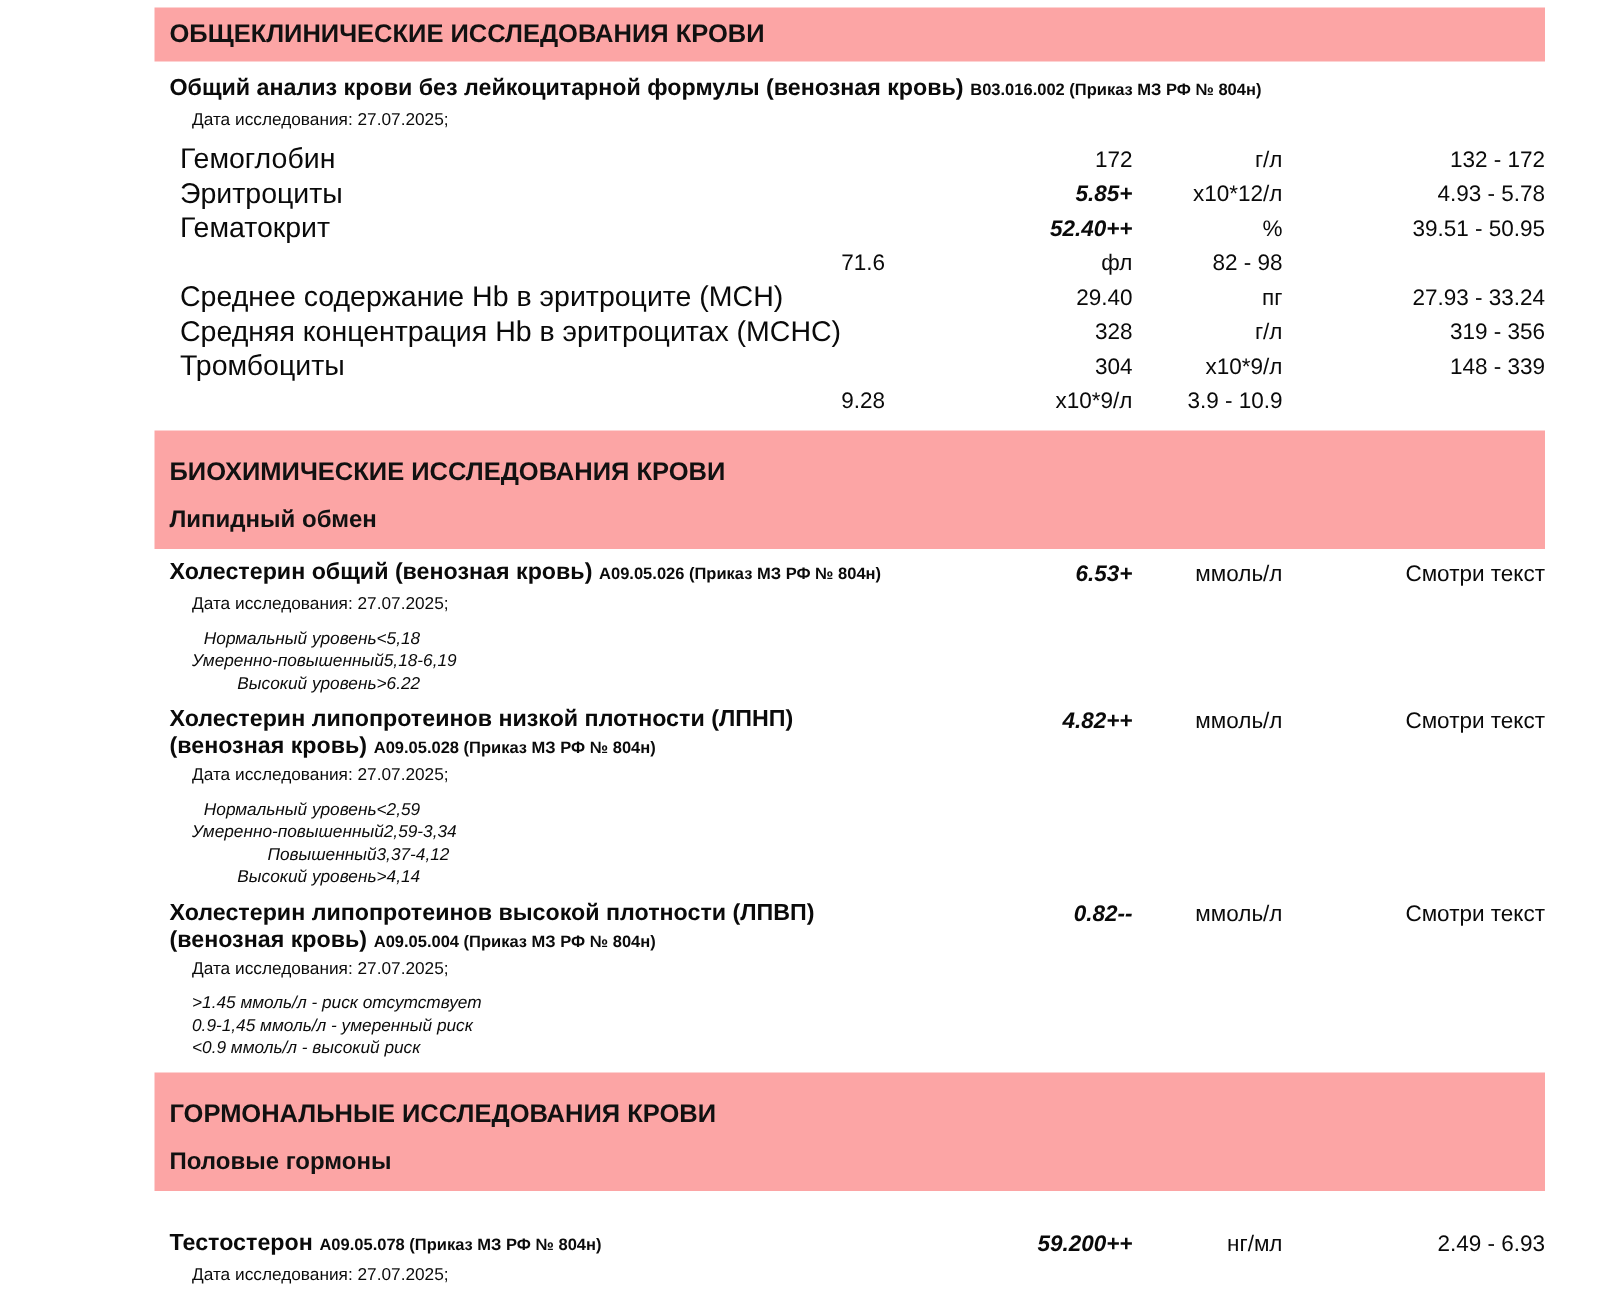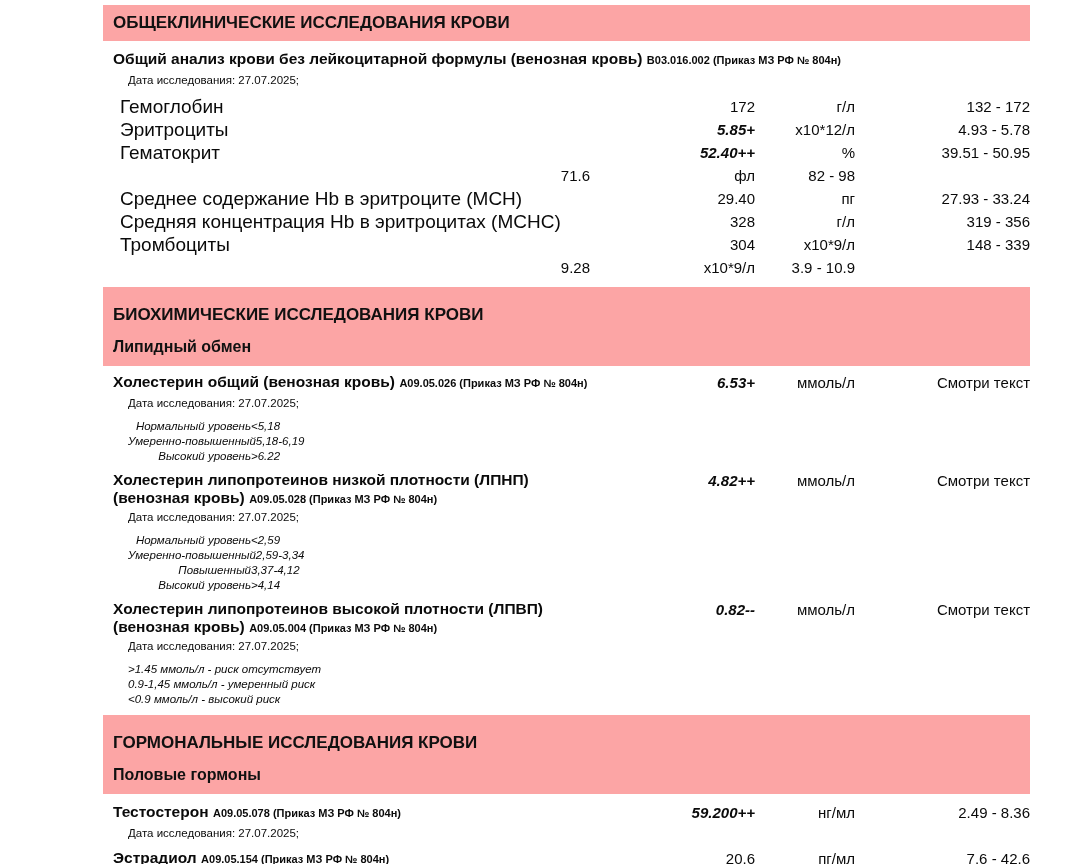--- a/index.html
+++ b/index.html
@@ -26,21 +26,21 @@
   .c-val, .c-unit, .c-ref { text-align:right; font-size:15px; line-height:20px; }
   .flag { font-weight:bold; font-style:italic; }
 
   .test { margin-top:7px; }
   .t-name { padding-left:10px; }
   .levels { margin:9px 0 0 25px; font-style:italic; font-size:11.5px; line-height:15px; }
   .lvl-label { display:inline-block; min-width:123px;text-align:right; }
   .sec2 .test .c-val, .sec2 .test .c-unit, .sec2 .test .c-ref,
   .sec3 .test .c-val, .sec3 .test .c-unit, .sec3 .test .c-ref { line-height:20px; }
   .band.m2 { margin-top:8px; }
-  .sec3 .test { margin-top:9px; margin-bottom:6px; }
+  .sec3 .test { margin-top:26px; margin-bottom:6px; }
 </style>
 </head>
 <body>
 
 <div class="page">
   <div class="content">
 
     <section class="sec1">
       <div class="band single">
         <div class="sec-title">ОБЩЕКЛИНИЧЕСКИЕ ИССЛЕДОВАНИЯ КРОВИ</div>
@@ -170,21 +170,21 @@
       </div>
 
       <div class="test">
         <div class="grid">
           <div class="t-name">
             <span class="test-name">Тестостерон</span>
             <span class="test-code">А09.05.078 (Приказ МЗ РФ № 804н)</span>
           </div>
           <div class="c-val flag">59.200++</div>
           <div class="c-unit">нг/мл</div>
-          <div class="c-ref">2.49 - 8.36</div>
+          <div class="c-ref">2.49 - 6.93</div>
         </div>
         <div class="date">Дата исследования: 27.07.2025;</div>
       </div>
 
       <div class="test">
         <div class="grid">
           <div class="t-name">
             <span class="test-name">Эстрадиол</span>
             <span class="test-code">А09.05.154 (Приказ МЗ РФ № 804н)</span>
           </div>

